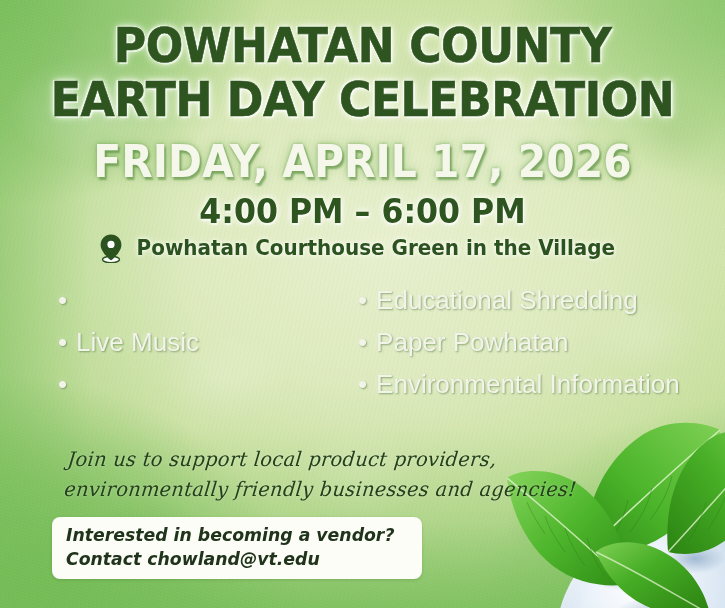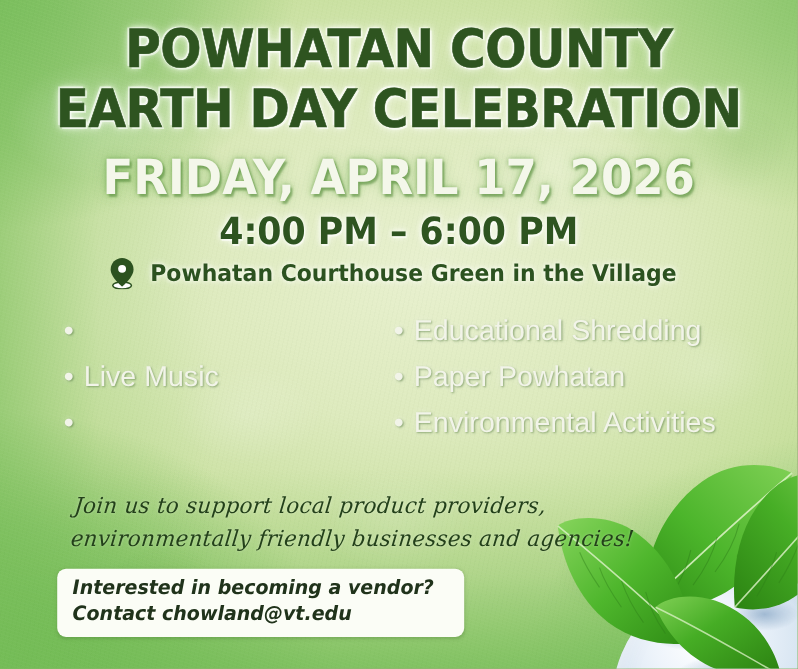--- a/index.html
+++ b/index.html
@@ -393,21 +393,21 @@
         <div class="bullet-item">
           <span class="bullet-dot">•</span>
           <span>Educational Shredding</span>
         </div>
         <div class="bullet-item">
           <span class="bullet-dot">•</span>
           <span>Paper Powhatan</span>
         </div>
         <div class="bullet-item">
           <span class="bullet-dot">•</span>
-          <span>Environmental Activities</span>
+          <span>Environmental Information</span>
         </div>
       </div>
     </div>
 
     <div class="script-text">
       <div>Join us to support local product providers,</div>
       <div>environmentally friendly businesses and agencies!</div>
     </div>
 
     <div class="contact-box">

